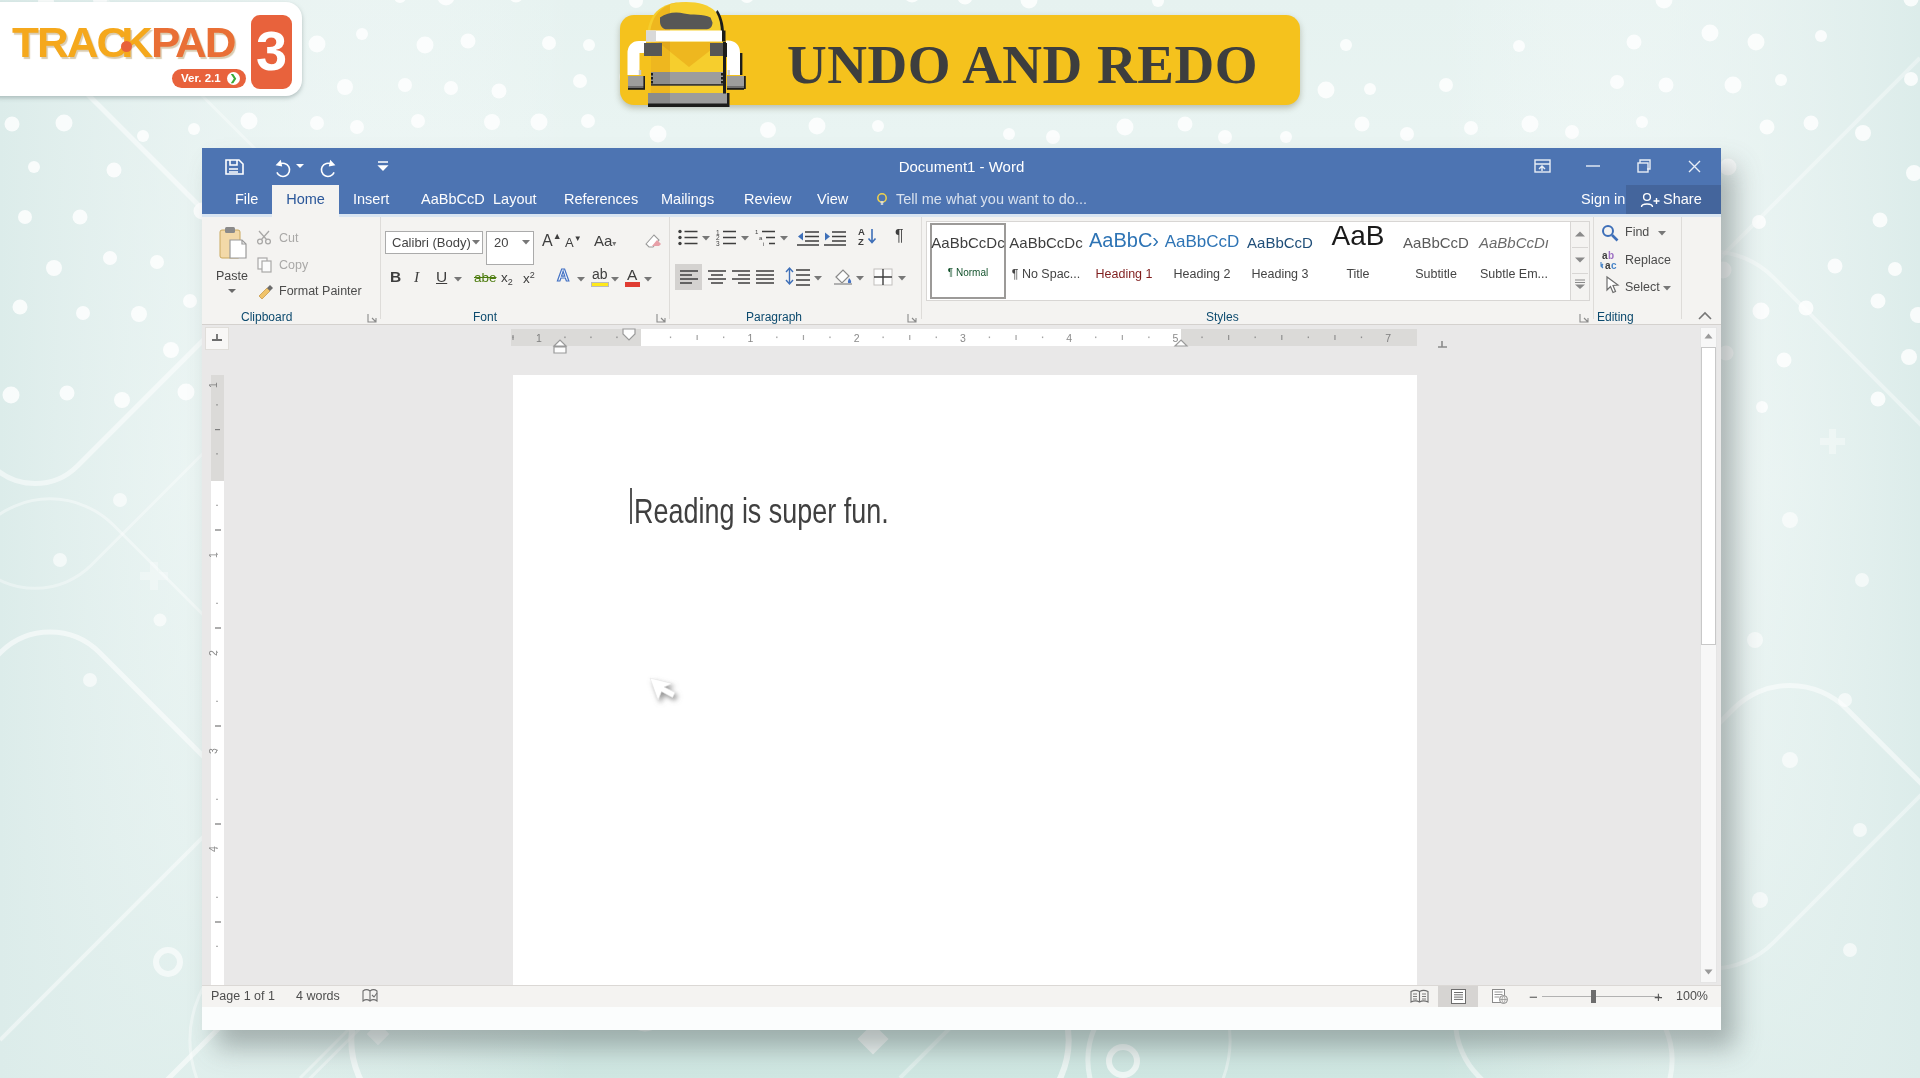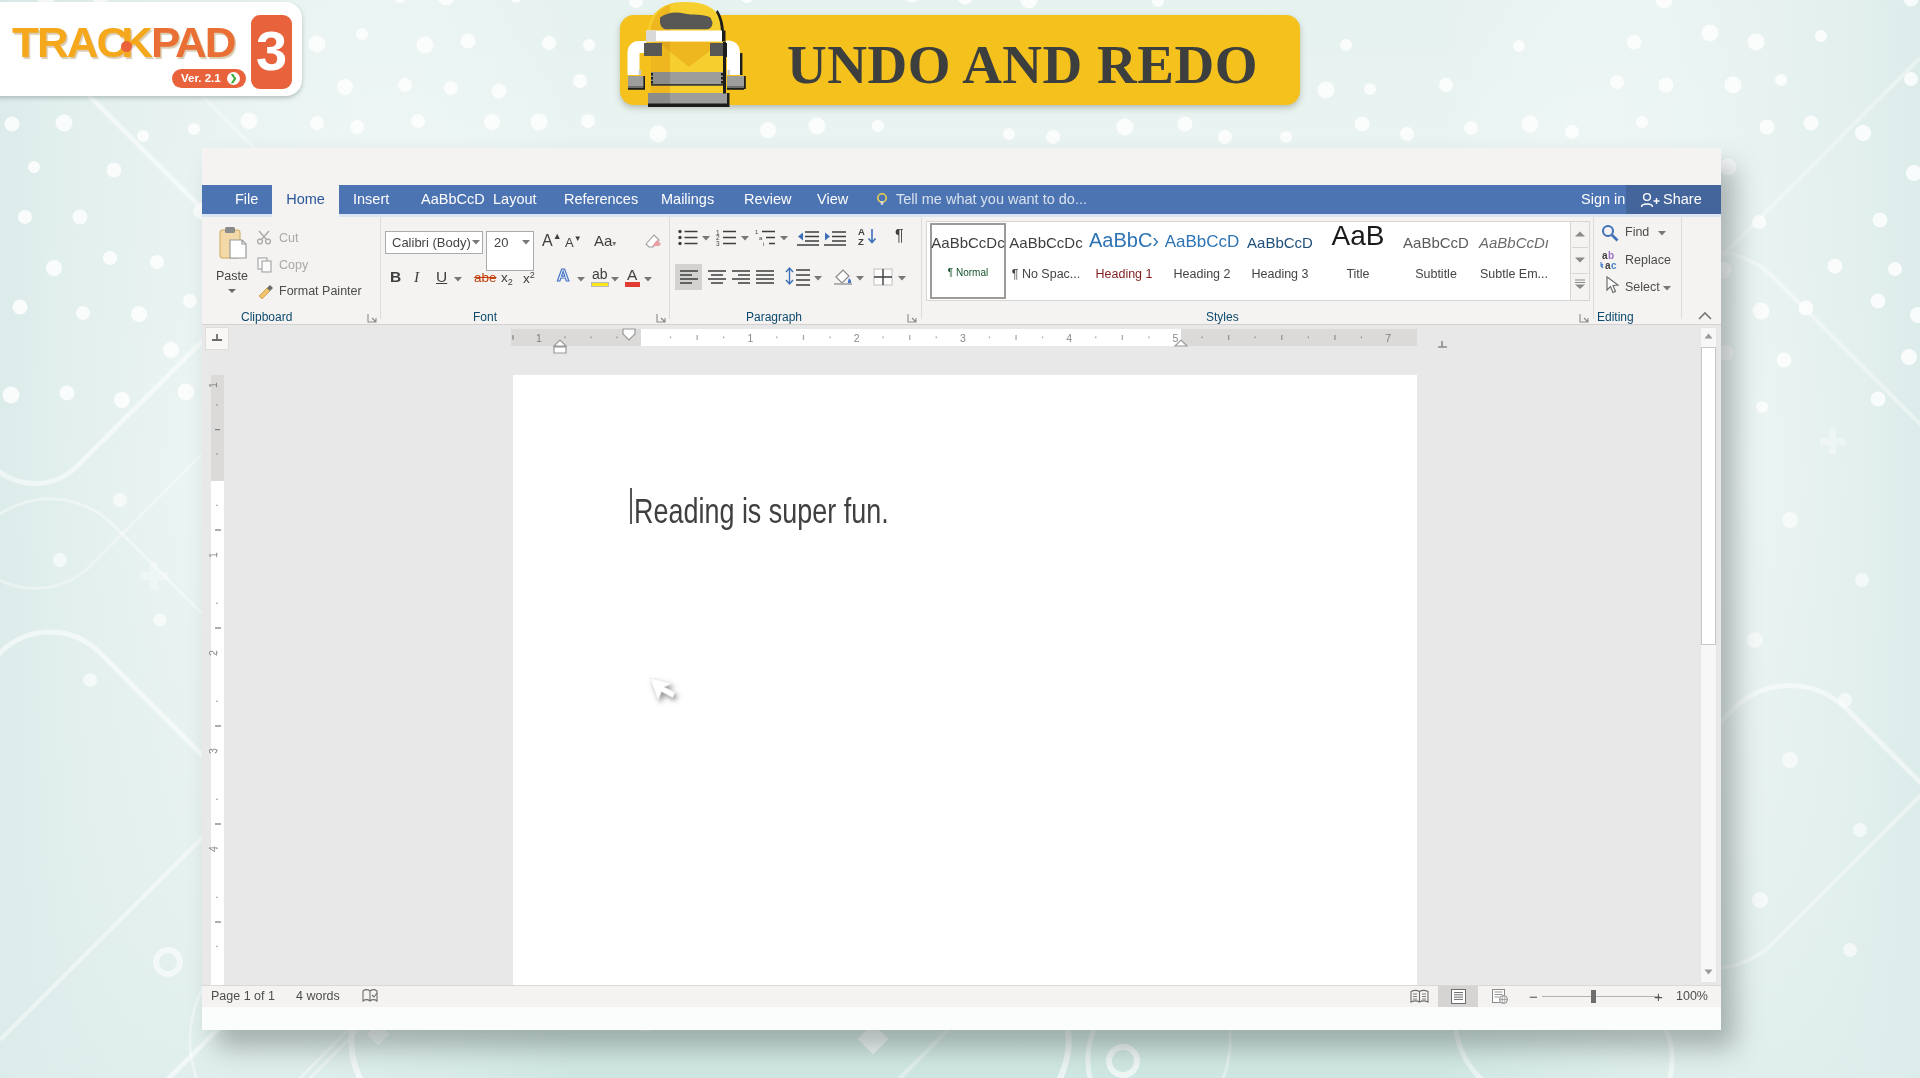--- a/index.html
+++ b/index.html
@@ -355,20 +355,42 @@
 <circle cx="1355" cy="407" r="7.5" fill="#ffffff" opacity="0.8"></circle>
 <circle cx="1419" cy="394" r="7" fill="#ffffff" opacity="0.8"></circle>
 <circle cx="1517" cy="405" r="7" fill="#ffffff" opacity="0.8"></circle>
 <circle cx="1586" cy="403" r="6" fill="#ffffff" opacity="0.8"></circle>
 <circle cx="1629" cy="396" r="8.5" fill="#ffffff" opacity="0.8"></circle>
 <circle cx="1696" cy="394" r="6" fill="#ffffff" opacity="0.8"></circle>
 <circle cx="1762" cy="407" r="6" fill="#ffffff" opacity="0.8"></circle>
 <circle cx="1878" cy="399" r="7.5" fill="#ffffff" opacity="0.8"></circle>
 </svg>
 <div id="win">
+ <div id="titlebar">
+  <svg width="1519" height="37" viewBox="0 0 1519 37" style="left:0;top:0">
+   <g stroke="#ffffff" fill="none" stroke-width="1.6">
+    <path d="M24 12 h13 l4 4 v10 h-17 z M28 12 v5 h7 v-5 M27 21 h9 M27 24 h9"></path>
+    <path d="M77.5 16.2 a6.6 6.6 0 1 1 -2.6 8.2"></path>
+    <path d="M129.5 16.2 a6.6 6.6 0 1 0 2.6 8.2"></path>
+   </g>
+   <path d="M78.8 11.8 l-5.2 5.4 6.6 1.4 z" fill="#fff"></path>
+   <path d="M128.2 11.8 l5.2 5.4 -6.6 1.4 z" fill="#fff"></path>
+   <path d="M94 16 l4 4 4-4 z" fill="#fff"></path>
+   <path d="M176 14 h10 M177 18 l4 4 4-4 z" stroke="#fff" fill="#fff" stroke-width="1.3"></path>
+   <g stroke="#e8eef6" fill="none" stroke-width="1.4">
+    <rect x="1333" y="12" width="15" height="12"></rect>
+    <path d="M1333 16 h15 M1340 23 v-4 m-3 2 l3 -3 l3 3"></path>
+    <path d="M1384 18 h14"></path>
+    <rect x="1436" y="15" width="10" height="9"></rect>
+    <path d="M1438 15 v-3 h10 v9 h-3"></path>
+    <path d="M1487 13 l11 11 m0 -11 l-11 11"></path>
+   </g>
+  </svg>
+  <div class="abs" style="left:0;top:0;width:100%;height:37px;text-align:center;line-height:37px;color:#fff;font-size:15px;">Document1 - Word</div>
+ </div>
  <div id="menubar">
   <div class="mi" style="left:33px;">File</div>
   <div class="abs" style="left:70px;top:0;width:67px;height:29px;background:#f4f3f1;text-align:center;line-height:29px;color:#2b579a;font-size:14.5px;">Home</div>
   <div class="mi" style="left:151px;">Insert</div>
   <div class="mi" style="left:219px;">AaBbCcD</div>
   <div class="mi" style="left:291px;">Layout</div>
   <div class="mi" style="left:362px;">References</div>
   <div class="mi" style="left:459px;">Mailings</div>
   <div class="mi" style="left:542px;">Review</div>
   <div class="mi" style="left:615px;">View</div>
@@ -421,38 +443,38 @@
 <div class="abs rtext" style="left:77px;top:70px;color:#4c4c4c;">Format Painter</div>
 <div class="glabel" style="left:39px;width:80px;">Clipboard</div>
 <svg width="12" height="12" viewBox="0 0 12 12" style="left:164px;top:98px">
         <path d="M2 2 v8 h8 M6 6 l4 4 m0 -4 v4 h-4" stroke="#8a8a8a" stroke-width="1.1" fill="none"></path>
       </svg>
 <div class="gsep" style="left:178px;"></div>
 <div class="abs" style="left:183px;top:17px;width:98px;height:23px;background:#fff;border:1px solid #ababab;font-size:13px;color:#444;line-height:21px;padding-left:6px;">Calibri (Body)</div>
 <svg width="8" height="5" viewBox="0 0 8 5" style="left:270px;top:26px">
         <path d="M0 0 l4 4.5 4-4.5 z" fill="#777"></path>
       </svg>
-<div class="abs" style="left:284px;top:17px;width:48px;height:40px;background:#fff;border:1px solid #ababab;font-size:13px;color:#444;line-height:21px;padding-left:7px;">20</div>
+<div class="abs" style="left:284px;top:17px;width:48px;height:34px;background:#fff;border:1px solid #ababab;font-size:13px;color:#444;line-height:21px;padding-left:7px;">20</div>
 <svg width="8" height="5" viewBox="0 0 8 5" style="left:320px;top:26px">
         <path d="M0 0 l4 4.5 4-4.5 z" fill="#777"></path>
       </svg>
 <div class="abs" style="left:340px;top:17px;font-size:16px;color:#3e3e3e;">A<span style="font-size:9px;vertical-align:7px;">▲</span></div>
 <div class="abs" style="left:363px;top:20px;font-size:13px;color:#3e3e3e;">A<span style="font-size:8px;vertical-align:6px;">▼</span></div>
 <div class="abs" style="left:392px;top:18px;font-size:15px;color:#3e3e3e;">Aa<span style="font-size:8px;color:#777;">▾</span></div>
 <svg width="20" height="18" viewBox="0 0 20 18" style="left:441px;top:17px">
 <path d="M3 13 l8-9 5 5 -6 7 -4 0 z" fill="#fff" stroke="#9a9a9a" stroke-width="1.1"></path>
 <path d="M9 15 l5 -6 4 4 -2 2 z" fill="#e8a0a8"></path>
       </svg>
 <div class="abs" style="left:188px;top:54px;font-size:15.5px;font-weight:bold;color:#3e3e3e;">B</div>
 <div class="abs" style="left:212px;top:54px;font-size:15.5px;font-style:italic;font-family:'Liberation Serif',serif;color:#3e3e3e;">I</div>
 <div class="abs" style="left:234px;top:54px;font-size:15.5px;color:#3e3e3e;text-decoration:underline;">U</div>
 <svg width="8" height="5" viewBox="0 0 8 5" style="left:252px;top:63px">
         <path d="M0 0 l4 4.5 4-4.5 z" fill="#777"></path>
       </svg>
-<div class="abs" style="left:272px;top:56px;font-size:13.5px;color:#c2410c;text-decoration:line-through;">abe</div>
+<div class="abs" style="left:272px;top:56px;font-size:13.5px;color:#4d7c0f;text-decoration:line-through;">abe</div>
 <div class="abs" style="left:299px;top:56px;font-size:13.5px;color:#3e3e3e;">x<span style="font-size:9px;vertical-align:-3px;">2</span></div>
 <div class="abs" style="left:321px;top:56px;font-size:13.5px;color:#3e3e3e;">x<span style="font-size:9px;vertical-align:5px;">2</span></div>
 <div class="abs" style="left:355px;top:52px;font-size:17px;font-weight:bold;color:#fff;-webkit-text-stroke:1.2px #4472c4;">A</div>
 <svg width="8" height="5" viewBox="0 0 8 5" style="left:375px;top:63px">
         <path d="M0 0 l4 4.5 4-4.5 z" fill="#777"></path>
       </svg>
 <div class="abs" style="left:390px;top:52px;font-size:14px;color:#3e3e3e;">ab</div>
 <div class="abs" style="left:389px;top:68px;width:18px;height:5px;background:#ffe81a;border:0.5px solid #bbb;"></div>
 <svg width="8" height="5" viewBox="0 0 8 5" style="left:409px;top:63px">
         <path d="M0 0 l4 4.5 4-4.5 z" fill="#777"></path>

